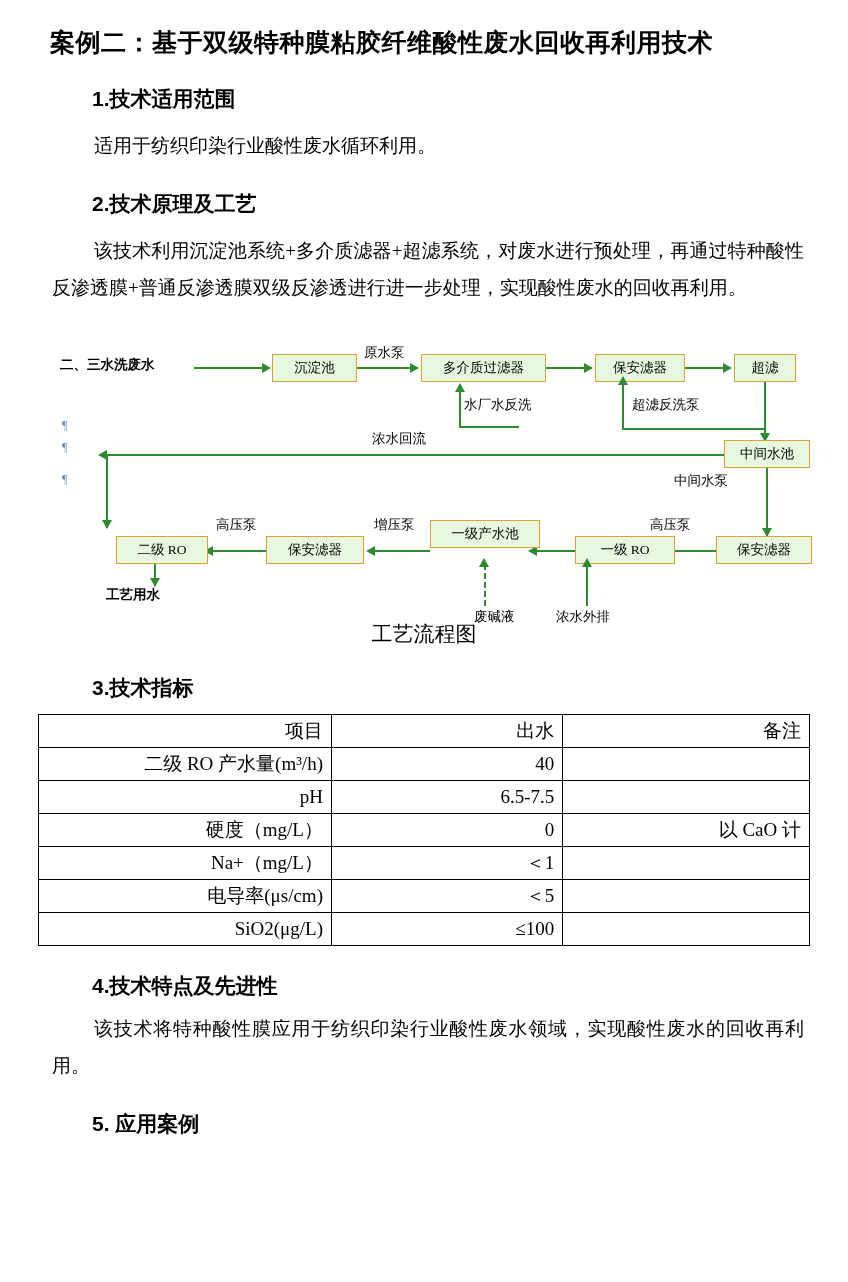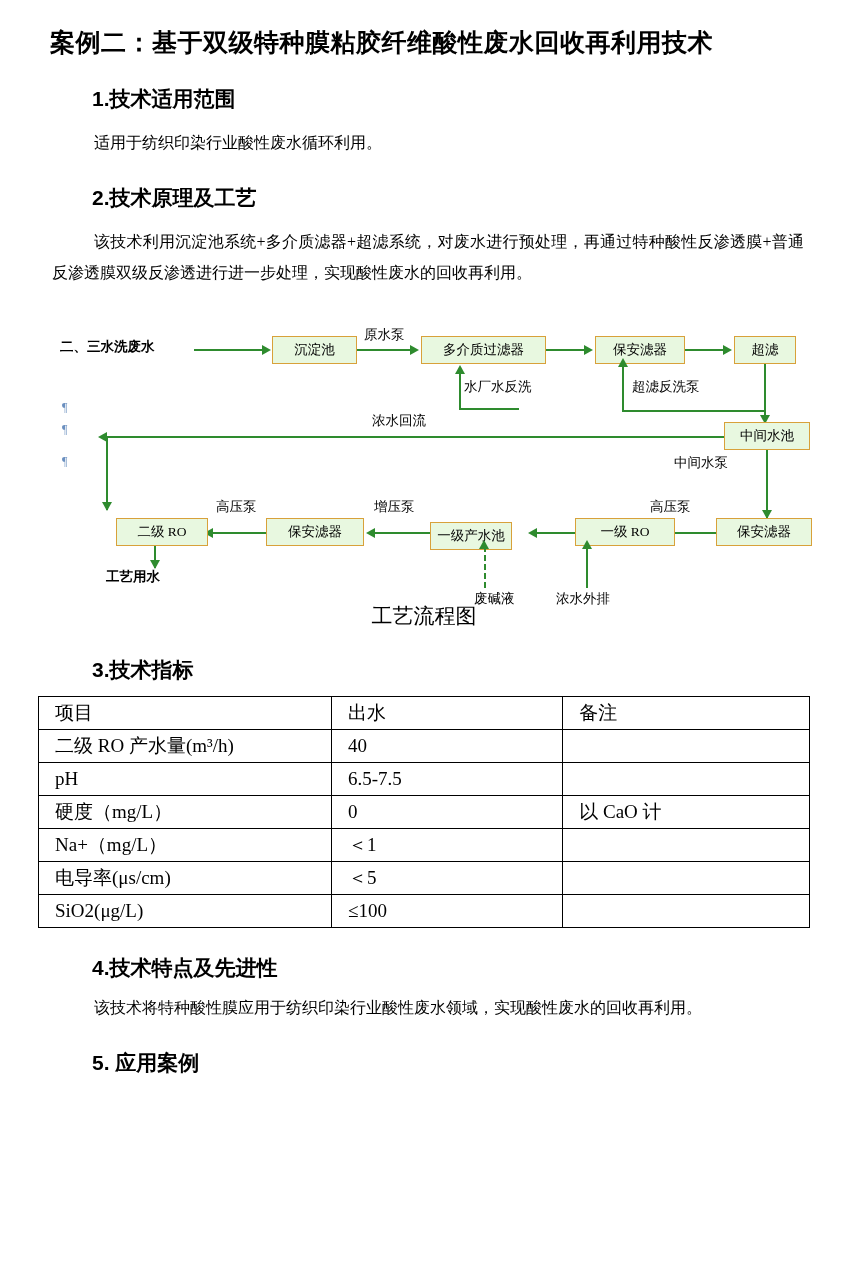--- a/index.html
+++ b/index.html
@@ -32,21 +32,21 @@
     line-height: 1.3;
   }
   .section-head {
     font-family: "Liberation Sans", sans-serif;
     font-weight: bold;
     font-size: 21px;
     margin: 26px 0 0 0;
     padding-left: 92px;
   }
   .para {
-    font-size: 16px;
+    font-size: 19px;
     line-height: 1.95;
     margin: 14px 0 0 0;
     padding: 0 44px 0 52px;
     text-indent: 42px;
     text-align: justify;
   }
   .para.tight {
     margin-top: 10px;
   }
   
@@ -112,22 +112,22 @@
   }
   
   table.spec {
     border-collapse: collapse;
     width: 772px;
     margin: 12px auto 0 auto;
     font-size: 19px;
   }
   table.spec td {
     border: 1px solid #000;
-    text-align: left;
-    padding: 2px 16px;
+    text-align: right;
+    padding: 2px 8px;
     height: 28px;
     line-height: 1.35;
   }
   table.spec td.c1 { width: 38%; }
   table.spec td.c2 { width: 30%; }
   table.spec td.c3 { width: 32%; }
 </style>
 </head>
 <body>
 
@@ -189,21 +189,21 @@
 
     <div class="node" style="left:672px; top:216px; width:96px;">保安滤器</div>
     <span class="lbl" style="left:606px; top:196px;">高压泵</span>
     <div class="ln lnh" style="left:630px; top:230px; width:42px;"></div>
     <div class="arw arw-l" style="left:622px; top:226px;"></div>
 
     <div class="node" style="left:531px; top:216px; width:100px;">一级 RO</div>
     <div class="ln lnh" style="left:492px; top:230px; width:39px;"></div>
     <div class="arw arw-l" style="left:484px; top:226px;"></div>
 
-    <div class="node" style="left:386px; top:220px; width:82px;text-align:right;">一级产水池</div>
+    <div class="node" style="left:386px; top:200px; width:110px;text-align:right;">一级产水池</div>
     <span class="lbl" style="left:330px; top:196px;">增压泵</span>
     <div class="ln lnh" style="left:330px; top:230px; width:56px;"></div>
     <div class="arw arw-l" style="left:322px; top:226px;"></div>
 
     <div class="node" style="left:222px; top:216px; width:98px;">保安滤器</div>
     <span class="lbl" style="left:172px; top:196px;">高压泵</span>
     <div class="ln lnh" style="left:168px; top:230px; width:54px;"></div>
     <div class="arw arw-l" style="left:160px; top:226px;"></div>
 
     <div class="node" style="left:72px; top:216px; width:92px;">二级 RO</div>

